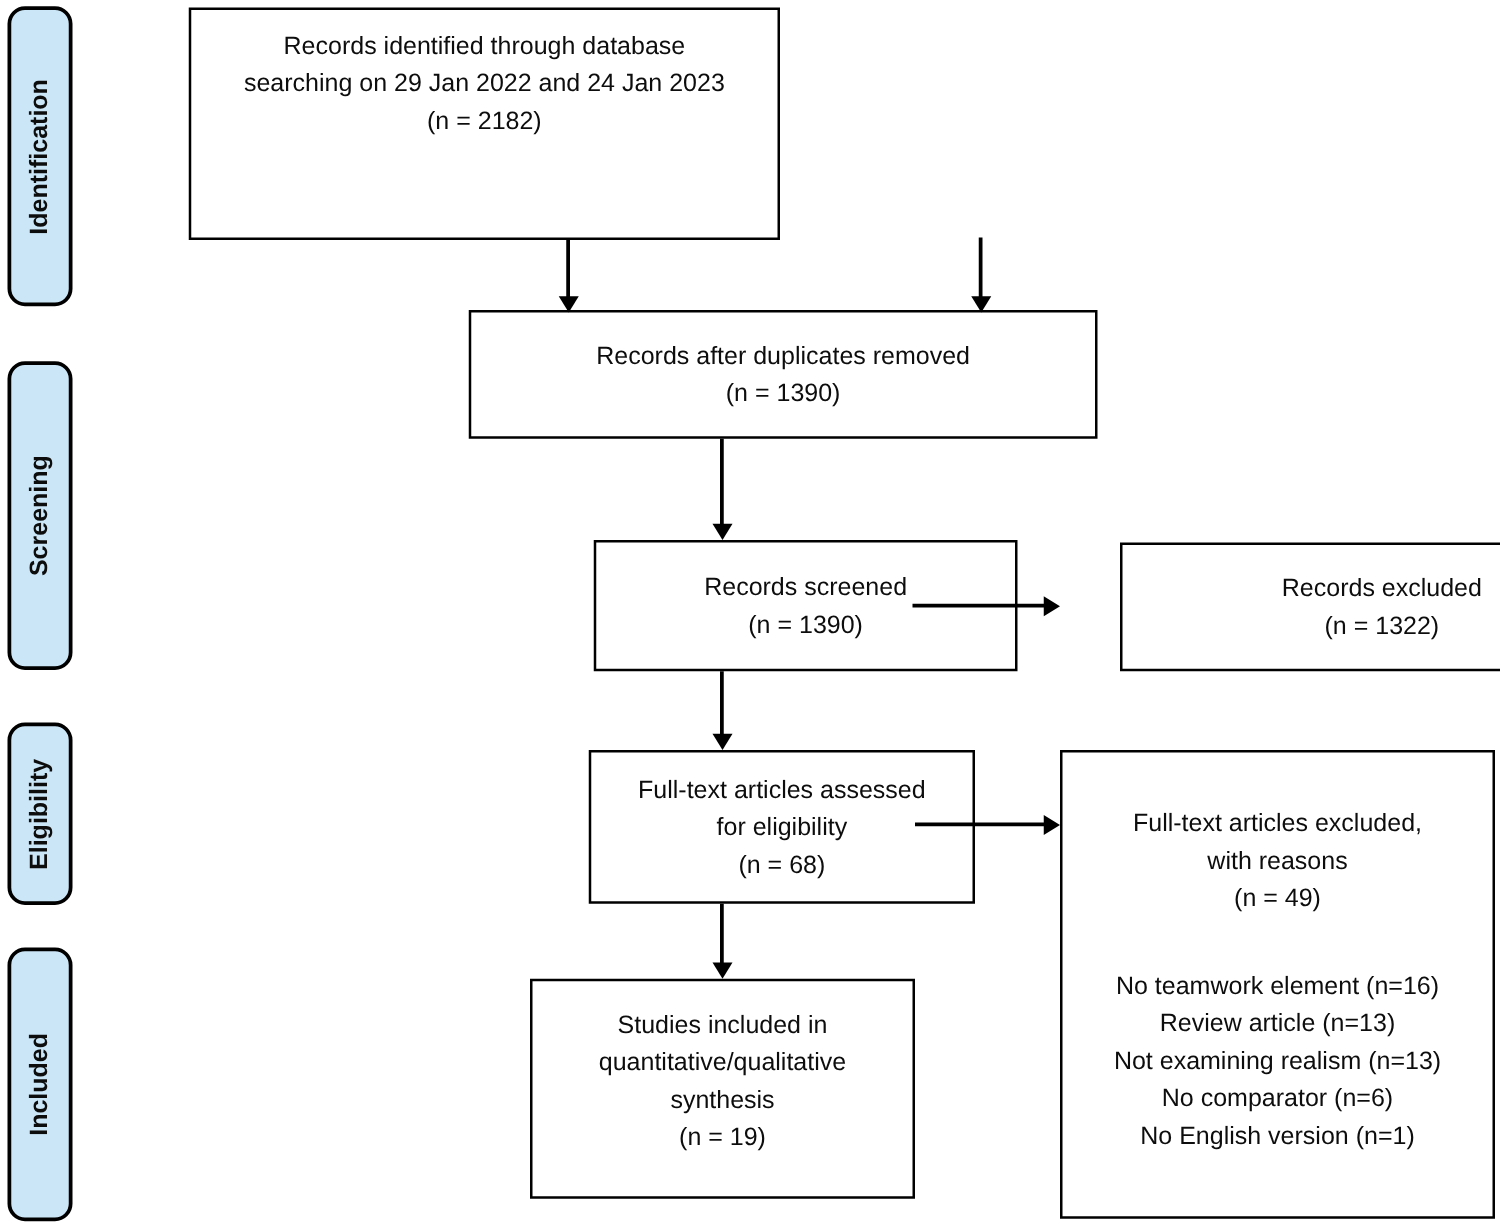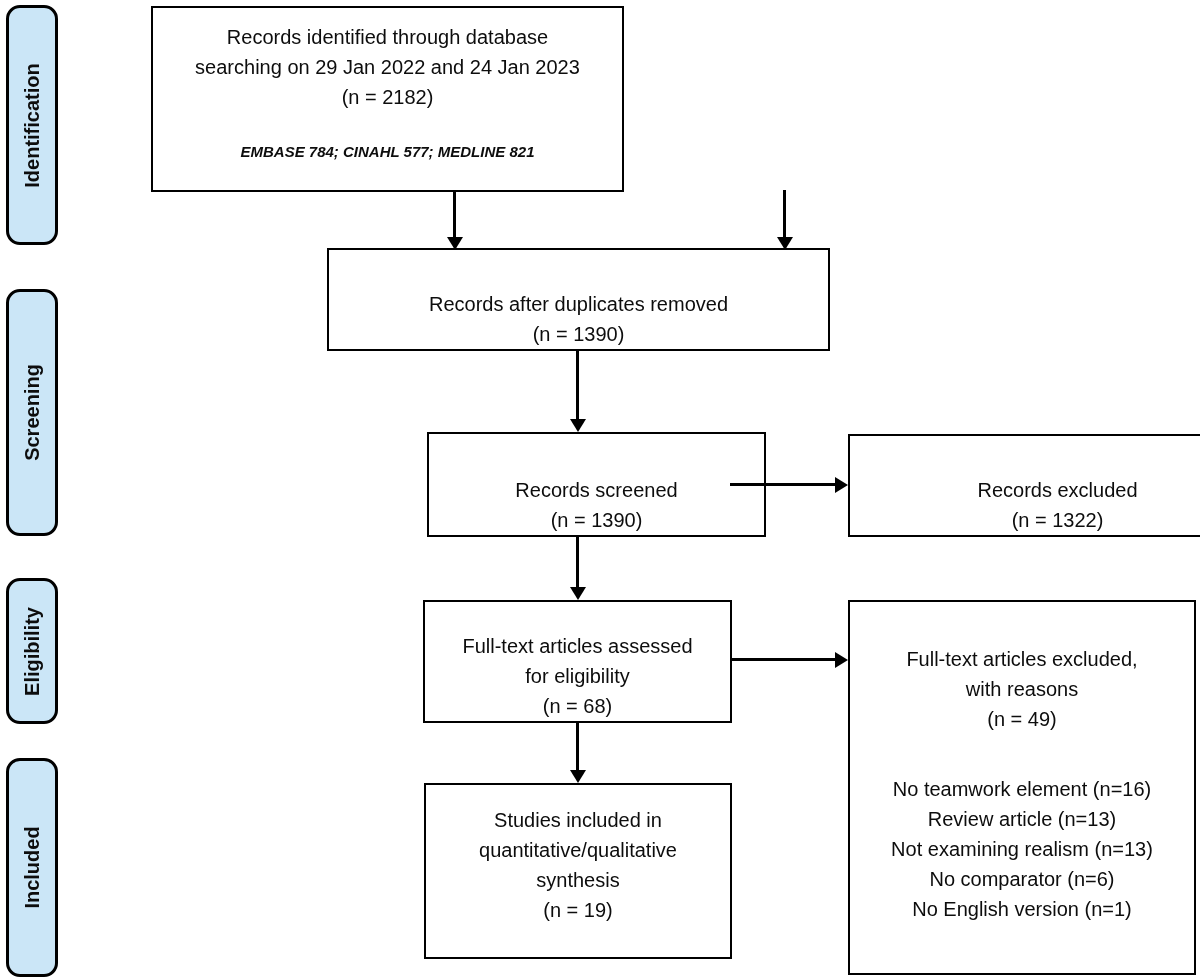--- a/index.html
+++ b/index.html
@@ -14,21 +14,21 @@
   }
   .rail .rail-label{
     transform:rotate(-90deg);white-space:nowrap;font-size:20px;font-weight:bold;color:#0d0d0d;
   }
   
   .flowbox{
     position:absolute;box-sizing:border-box;border:2.5px solid #000;background:#fff;
     text-align:center;font-size:20px;line-height:30px;color:#0d0d0d;
   }
   .flowbox .txt{white-space:pre-line;}
-  .vcenter{display:flex;flex-direction:column;align-items:center;justify-content:flex-end;}
+  .vcenter{display:flex;flex-direction:column;align-items:center;justify-content:center;margin-left:48px;}
   .toppad1{padding-top:14px;}
   .sources{font-size:15px;font-style:italic;font-weight:bold;line-height:20px;margin-top:30px;white-space:pre-line;}
   .ft-excl-header{padding-top:42px;white-space:pre-line;}
   .ft-excl-reasons{margin-top:40px;white-space:pre-line;}
   .included-pad{padding-top:20px;}
   
   .vline{position:absolute;width:3px;background:#000;}
   .hline{position:absolute;height:3px;background:#000;}
   .arrow-down{position:absolute;width:0;height:0;border-left:8px solid transparent;border-right:8px solid transparent;border-top:13px solid #000;}
   .arrow-right{position:absolute;width:0;height:0;border-top:8px solid transparent;border-bottom:8px solid transparent;border-left:13px solid #000;}
@@ -48,21 +48,20 @@
     <span class="rail-label">Eligibility</span>
   </div>
   <div class="rail" style="left:6px;top:758px;width:52px;height:219px;">
     <span class="rail-label">Included</span>
   </div>
 
   <div class="flowbox toppad1" style="left:105px;top:6px;width:473px;height:186px;margin-left:46px;">
     <div class="txt">Records identified through database
 searching on 29 Jan 2022 and 24 Jan 2023
 (n = 2182)</div>
-    <div class="sources">EMBASE 784; CINAHL 577; MEDLINE 821</div>
   </div>
 
 
   <div class="flowbox vcenter" style="left:327px;top:248px;width:503px;height:103px;">
     <div class="txt">Records after duplicates removed
 (n = 1390)</div>
   </div>
 
   <div class="flowbox vcenter" style="left:427px;top:432px;width:339px;height:105px;">
     <div class="txt">Records screened

